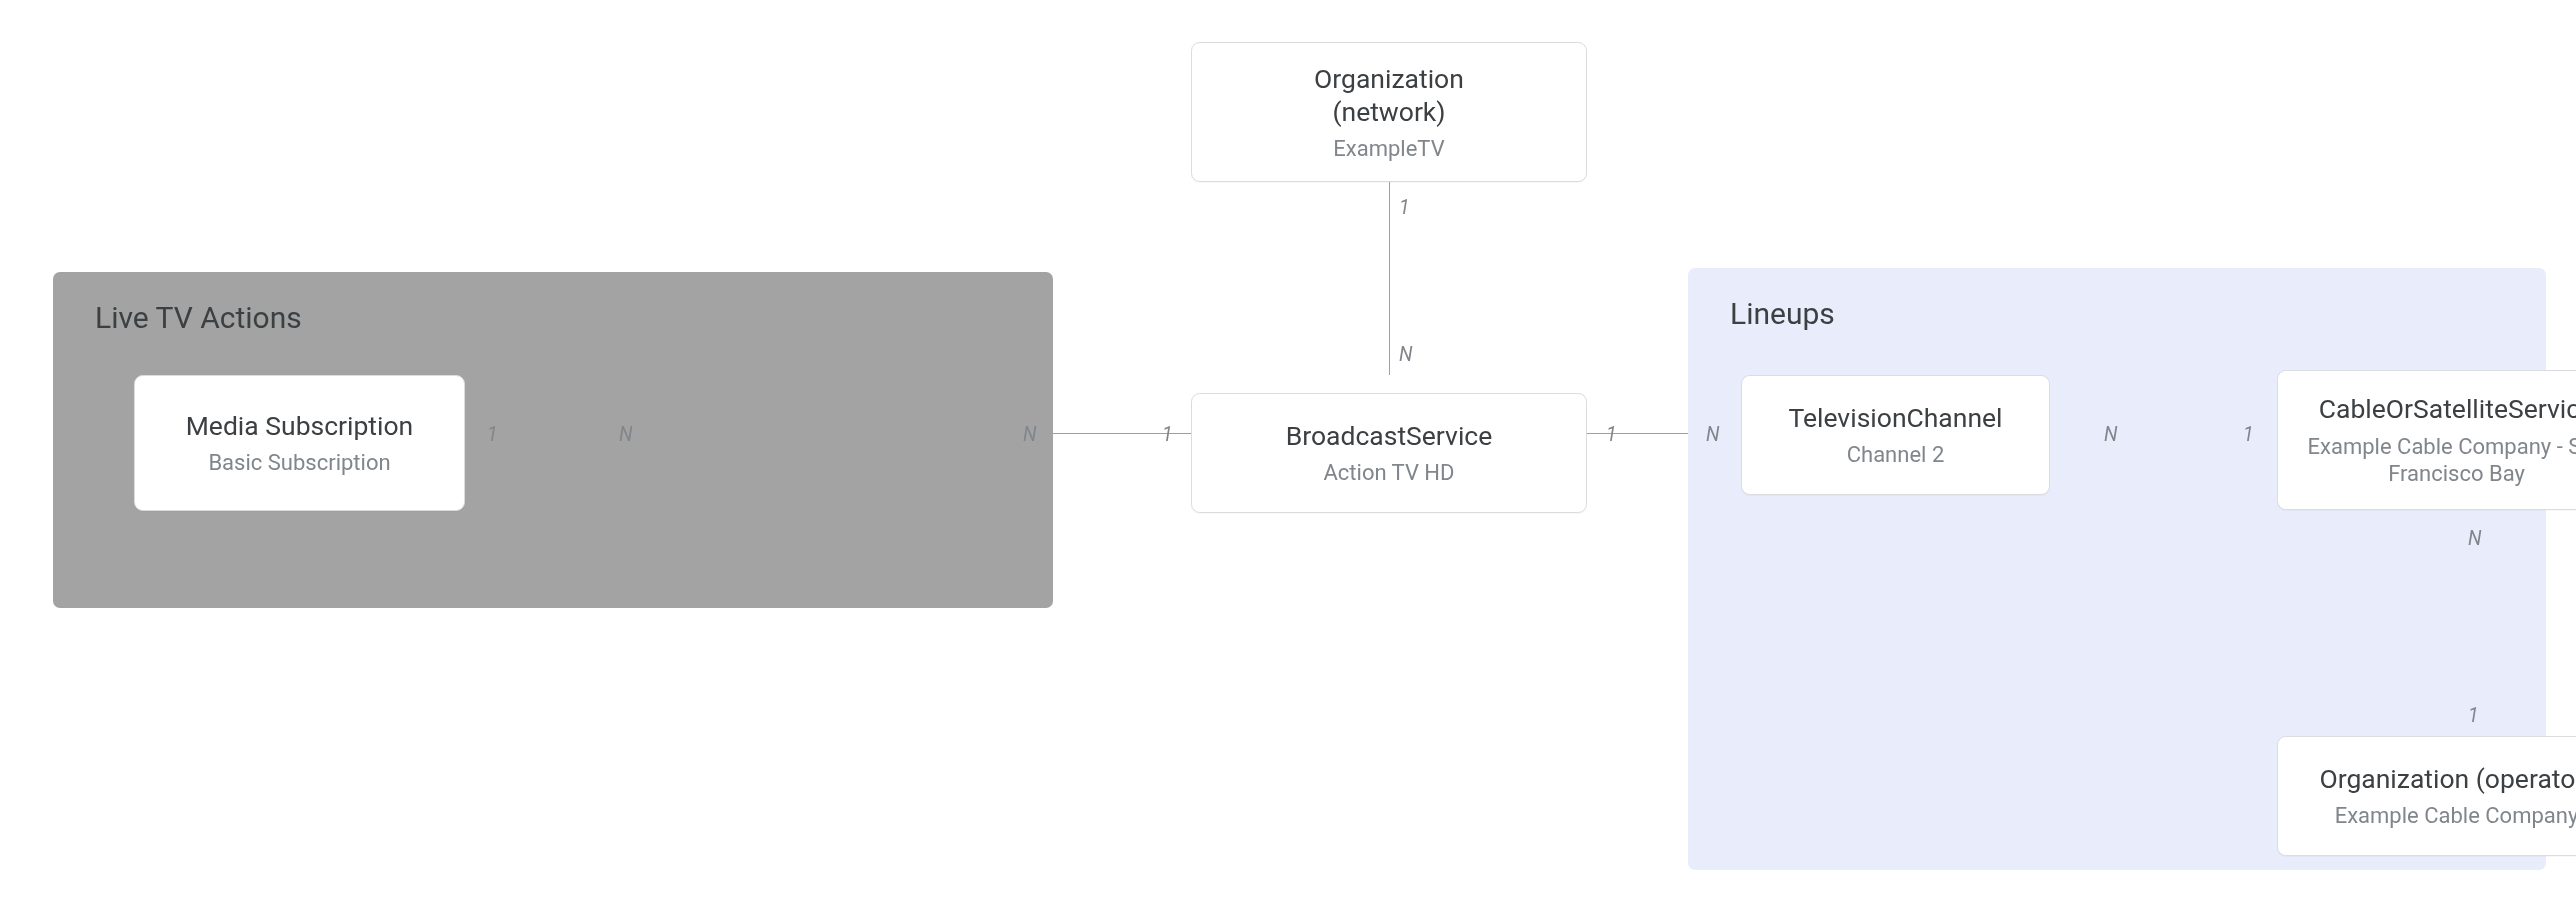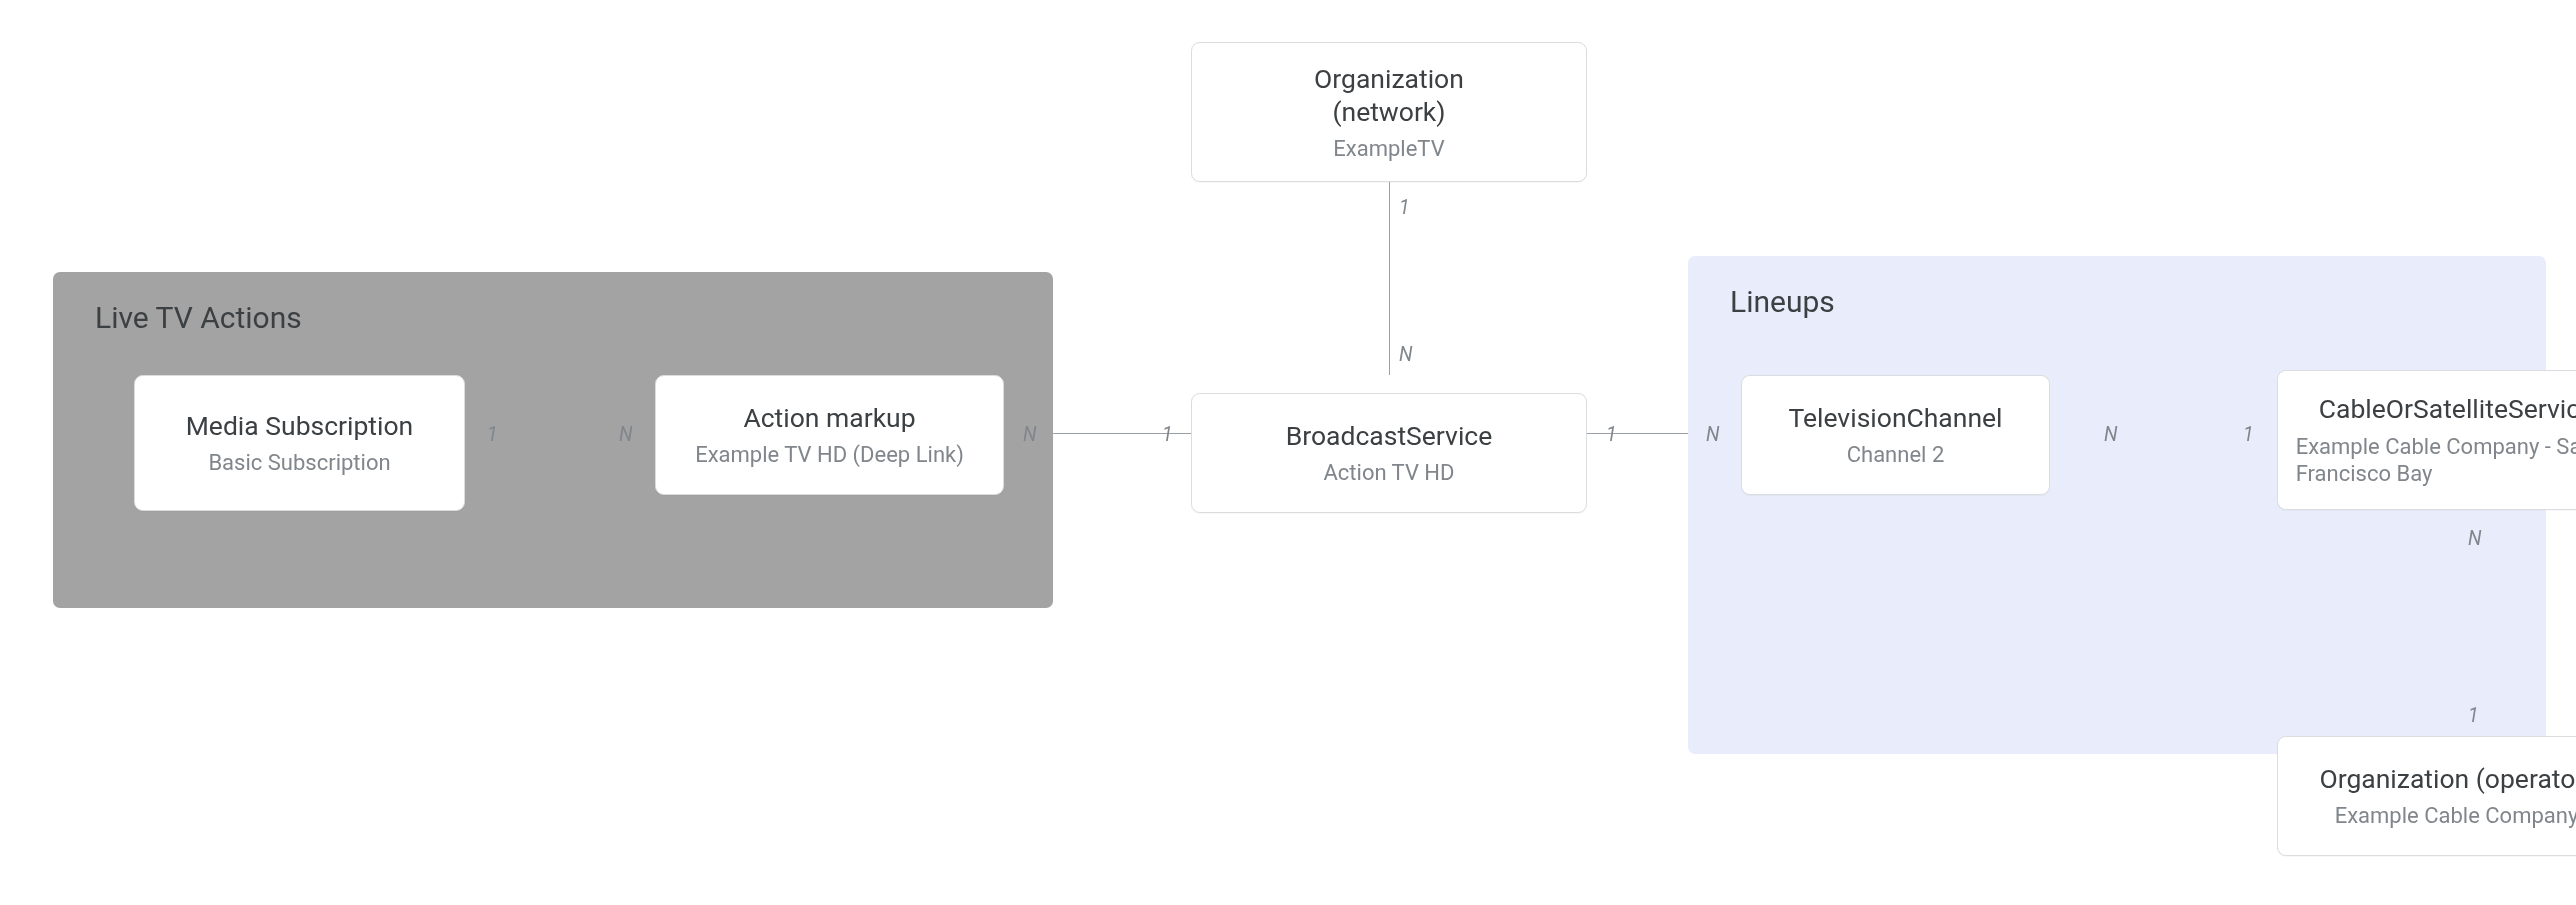--- a/index.html
+++ b/index.html
@@ -51,21 +51,21 @@
   .node-title {
     font-size: 26.5px;
     color: #3c4043;
     text-align: center;
     line-height: 1.25;
     margin-bottom: 7px;
   }
   .node-sub {
     font-size: 22px;
     color: #80868b;
-    text-align: left;
+    text-align: center;
     line-height: 1.25;
   }
   .connector {
     position: absolute;
     background: #9aa0a6;
     z-index: 0;
   }
   .connector.h {
     height: 0.9px;
   }
@@ -85,21 +85,21 @@
 </style>
 </head>
 <body>
 
 <div class="canvas">
 
   <div class="group group-green" style="left:53px; top:272px; width:1000px; height:336px;">
     <div class="group-title">Live TV Actions</div>
   </div>
 
-  <div class="group group-blue" style="left:1688px; top:256px; width:858px; height:498px;">
+  <div class="group group-blue" style="left:1688px; top:268px; width:858px; height:602px;">
     <div class="group-title">Lineups</div>
   </div>
 
   <div class="connector v" style="left:1389px; top:182px; height:193px;"></div>
 
   <div class="connector h" style="left:465px; top:433px; width:189px;"></div>
 
   <div class="connector h" style="left:1003px; top:433px; width:188px;"></div>
 
   <div class="connector h" style="left:1587px; top:433px; width:154px;"></div>
@@ -112,24 +112,20 @@
     <div class="node-title" style="white-space:pre-line;">Organization
 (network)</div>
     <div class="node-sub">ExampleTV</div>
   </div>
 
   <div class="node" style="left:134px; top:375px; width:331px; height:136px;">
     <div class="node-title">Media Subscription</div>
     <div class="node-sub">Basic Subscription</div>
   </div>
 
-  <div class="node" style="left:655px; top:375px; width:349px; height:120px;">
-    <div class="node-title">Action markup</div>
-    <div class="node-sub">Example TV HD (Deep Link)</div>
-  </div>
 
   <div class="node" style="left:1191px; top:393px; width:396px; height:120px;">
     <div class="node-title">BroadcastService</div>
     <div class="node-sub">Action TV HD</div>
   </div>
 
   <div class="node" style="left:1741px; top:375px; width:309px; height:120px;">
     <div class="node-title">TelevisionChannel</div>
     <div class="node-sub">Channel 2</div>
   </div>

